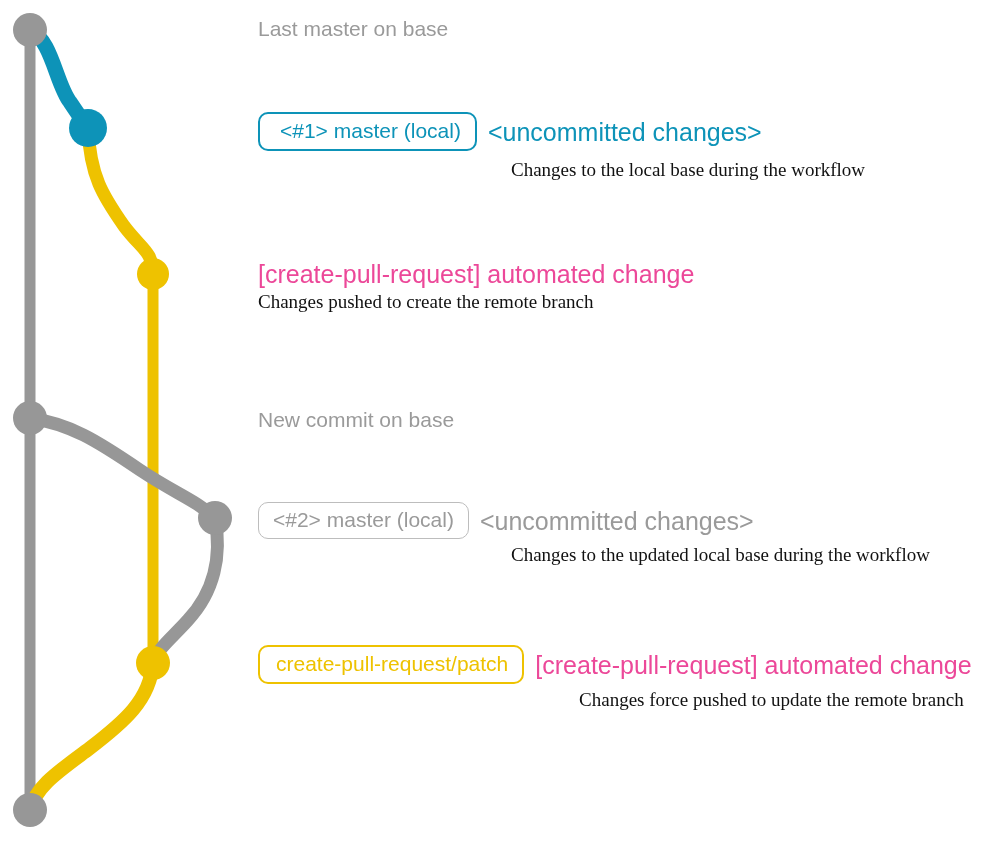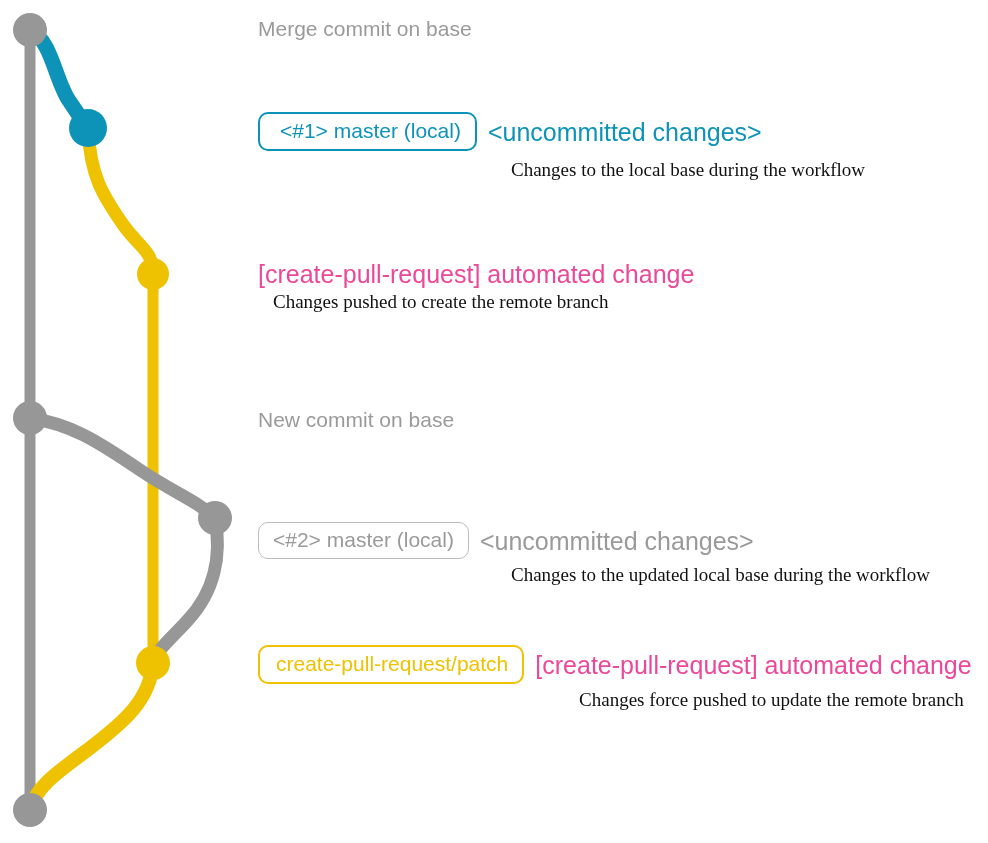--- a/index.html
+++ b/index.html
@@ -114,41 +114,41 @@
     <circle cx="30" cy="30" r="17" fill="#979797"></circle>
     <circle cx="88" cy="128" r="19" fill="#0d93b8"></circle>
     <circle cx="153" cy="274" r="16" fill="#eec200"></circle>
     <circle cx="30" cy="418" r="17" fill="#979797"></circle>
     <circle cx="215" cy="518" r="17" fill="#979797"></circle>
     <circle cx="153" cy="663" r="17" fill="#eec200"></circle>
     <circle cx="30" cy="810" r="17" fill="#979797"></circle>
   </svg>
 
   <div class="row" style="top:17px;">
-    <div class="plain-head">Merge commit on base</div>
+    <div class="plain-head">Last master on base</div>
   </div>
 
   <div class="row" style="top:112px;">
     <div class="pill-line">
       <span class="pill pill-teal">&lt;#1&gt; master (local)</span>
       <span class="headline teal">&lt;uncommitted changes&gt;</span>
     </div>
     <div class="desc" style="margin-left:253px;margin-top:8px;">Changes to the local base during the workflow</div>
   </div>
 
   <div class="row" style="top:262px;">
     <div class="headline yellow solo">[create-pull-request] automated change</div>
-    <div class="desc" style="margin-left:15px;">Changes pushed to create the remote branch</div>
+    <div class="desc" style="">Changes pushed to create the remote branch</div>
   </div>
 
   <div class="row" style="top:408px;text-align:center;">
     <div class="plain-head">New commit on base</div>
   </div>
 
-  <div class="row" style="top:522px;">
+  <div class="row" style="top:502px;">
     <div class="pill-line">
       <span class="pill pill-gray">&lt;#2&gt; master (local)</span>
       <span class="headline gray">&lt;uncommitted changes&gt;</span>
     </div>
     <div class="desc" style="margin-left:253px;">Changes to the updated local base during the workflow</div>
   </div>
 
   <div class="row" style="top:645px;">
     <div class="pill-line">
       <span class="pill pill-yellow">create-pull-request/patch</span>

